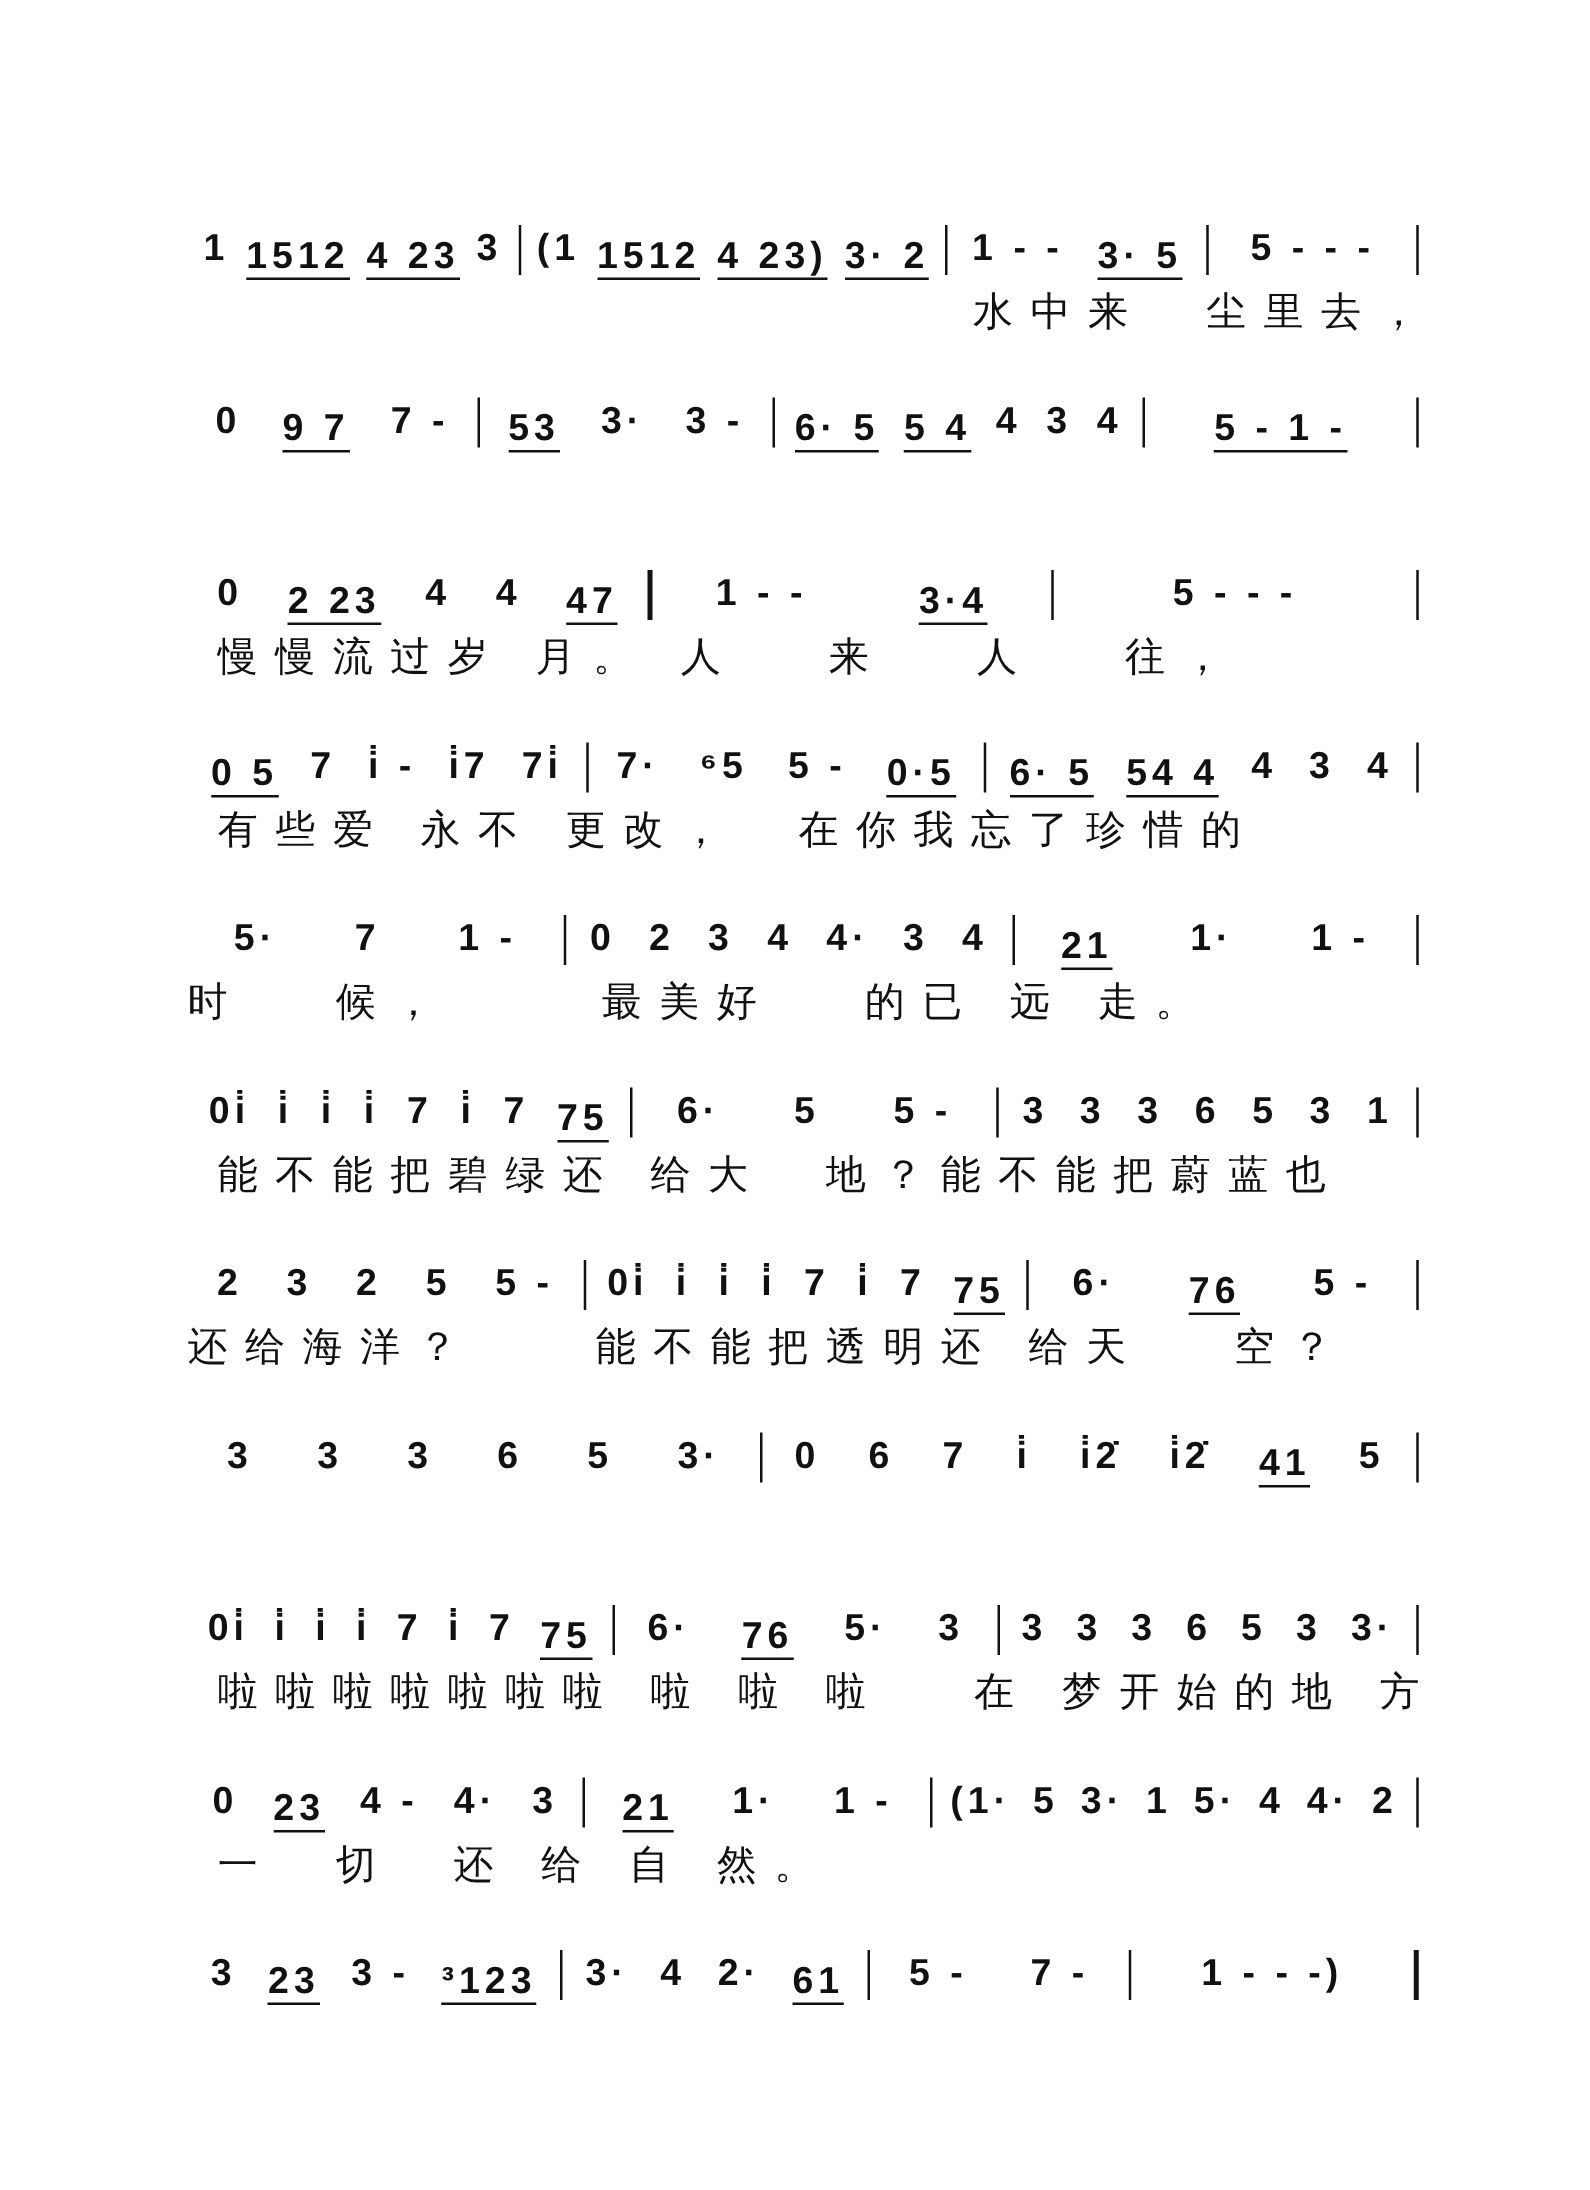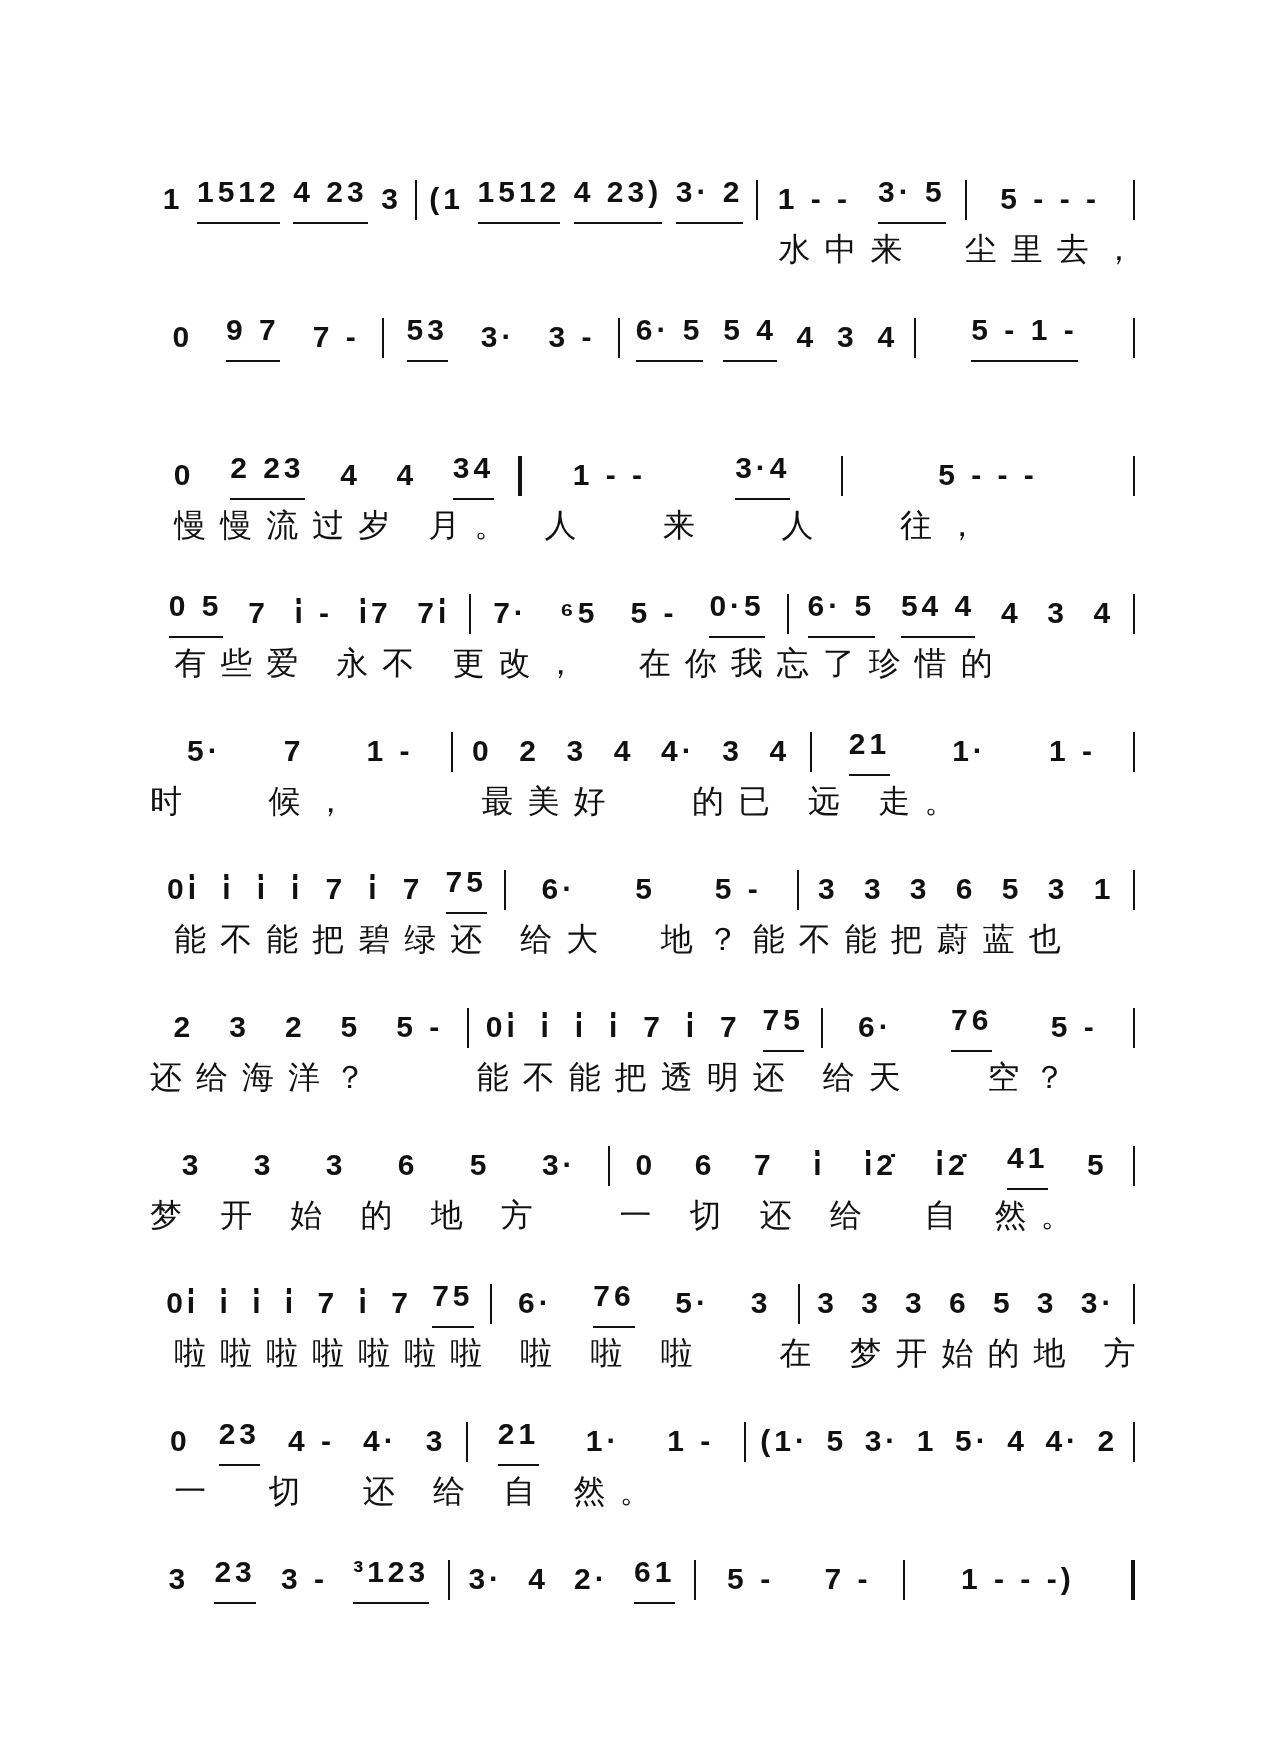--- a/index.html
+++ b/index.html
@@ -8,21 +8,21 @@
   .score { position: absolute; left: 150px; top: 150px; width: 985px; }
   .row { position: relative; height: 138px; }
   .notes { position: absolute; left: 0; top: 22px; width: 985px; height: 52px;
            display: flex; align-items: flex-end; white-space: nowrap; }
   .bar { display: inline-flex; align-items: flex-end; flex: 1 1 auto; justify-content: space-around;
          height: 52px; padding: 0 6px; box-sizing: border-box; }
   .barline { display: inline-block; width: 2px; height: 40px; background: #111; flex: 0 0 2px; margin-bottom: 4px; }
   .barline.final { width: 8px; border-left: 2px solid #111; background: none; box-shadow: inset -5px 0 0 #111; }
   .grp { display: inline-block; font-weight: bold; font-size: 30px; letter-spacing: 4px;
          font-family: "Liberation Sans", "DejaVu Sans", sans-serif; padding-bottom: 8px; position: relative; }
-  .grp.u1 { border-bottom: 2px solid #111; padding-bottom: 13px; }
+  .grp.u1 { border-bottom: 2px solid #111; padding-bottom: 0; }
   .lyrics { position: absolute; left: 0; top: 78px; width: 985px; height: 48px;
             font-family: "DejaVu Serif", "Liberation Serif", serif; font-size: 32px;
             letter-spacing: 14px; white-space: pre; }
 </style>
 </head>
 <body>
 
 <div class="score" id="score">
     <div class="row">
       <div class="notes">
@@ -80,21 +80,21 @@
         <span class="barline"></span>
       </div>
     </div>
     <div class="row">
       <div class="notes">
         <div class="bar">
           <span class="grp">0</span>
           <span class="grp u1">2 23</span>
           <span class="grp">4</span>
           <span class="grp">4</span>
-          <span class="grp u1">34</span>
+          <span class="grp u1">47</span>
         </div>
         <span class="barline"></span>
         <span class="barline"></span>
         <div class="bar">
           <span class="grp">1 - -</span>
           <span class="grp u1">3·4</span>
         </div>
         <span class="barline"></span>
         <div class="bar">
           <span class="grp">5 - - -</span>
@@ -236,21 +236,20 @@
           <span class="grp">6</span>
           <span class="grp">7</span>
           <span class="grp">i̇</span>
           <span class="grp">i̇2̇</span>
           <span class="grp">i̇2̇</span>
           <span class="grp u1">41</span>
           <span class="grp">5</span>
         </div>
         <span class="barline"></span>
       </div>
-      <div class="lyrics">梦 开 始 的 地 方   一 切 还 给  自 然。</div>
     </div>
     <div class="row">
       <div class="notes">
         <div class="bar">
           <span class="grp">0i̇</span>
           <span class="grp">i̇</span>
           <span class="grp">i̇</span>
           <span class="grp">i̇</span>
           <span class="grp">7</span>
           <span class="grp">i̇</span>

